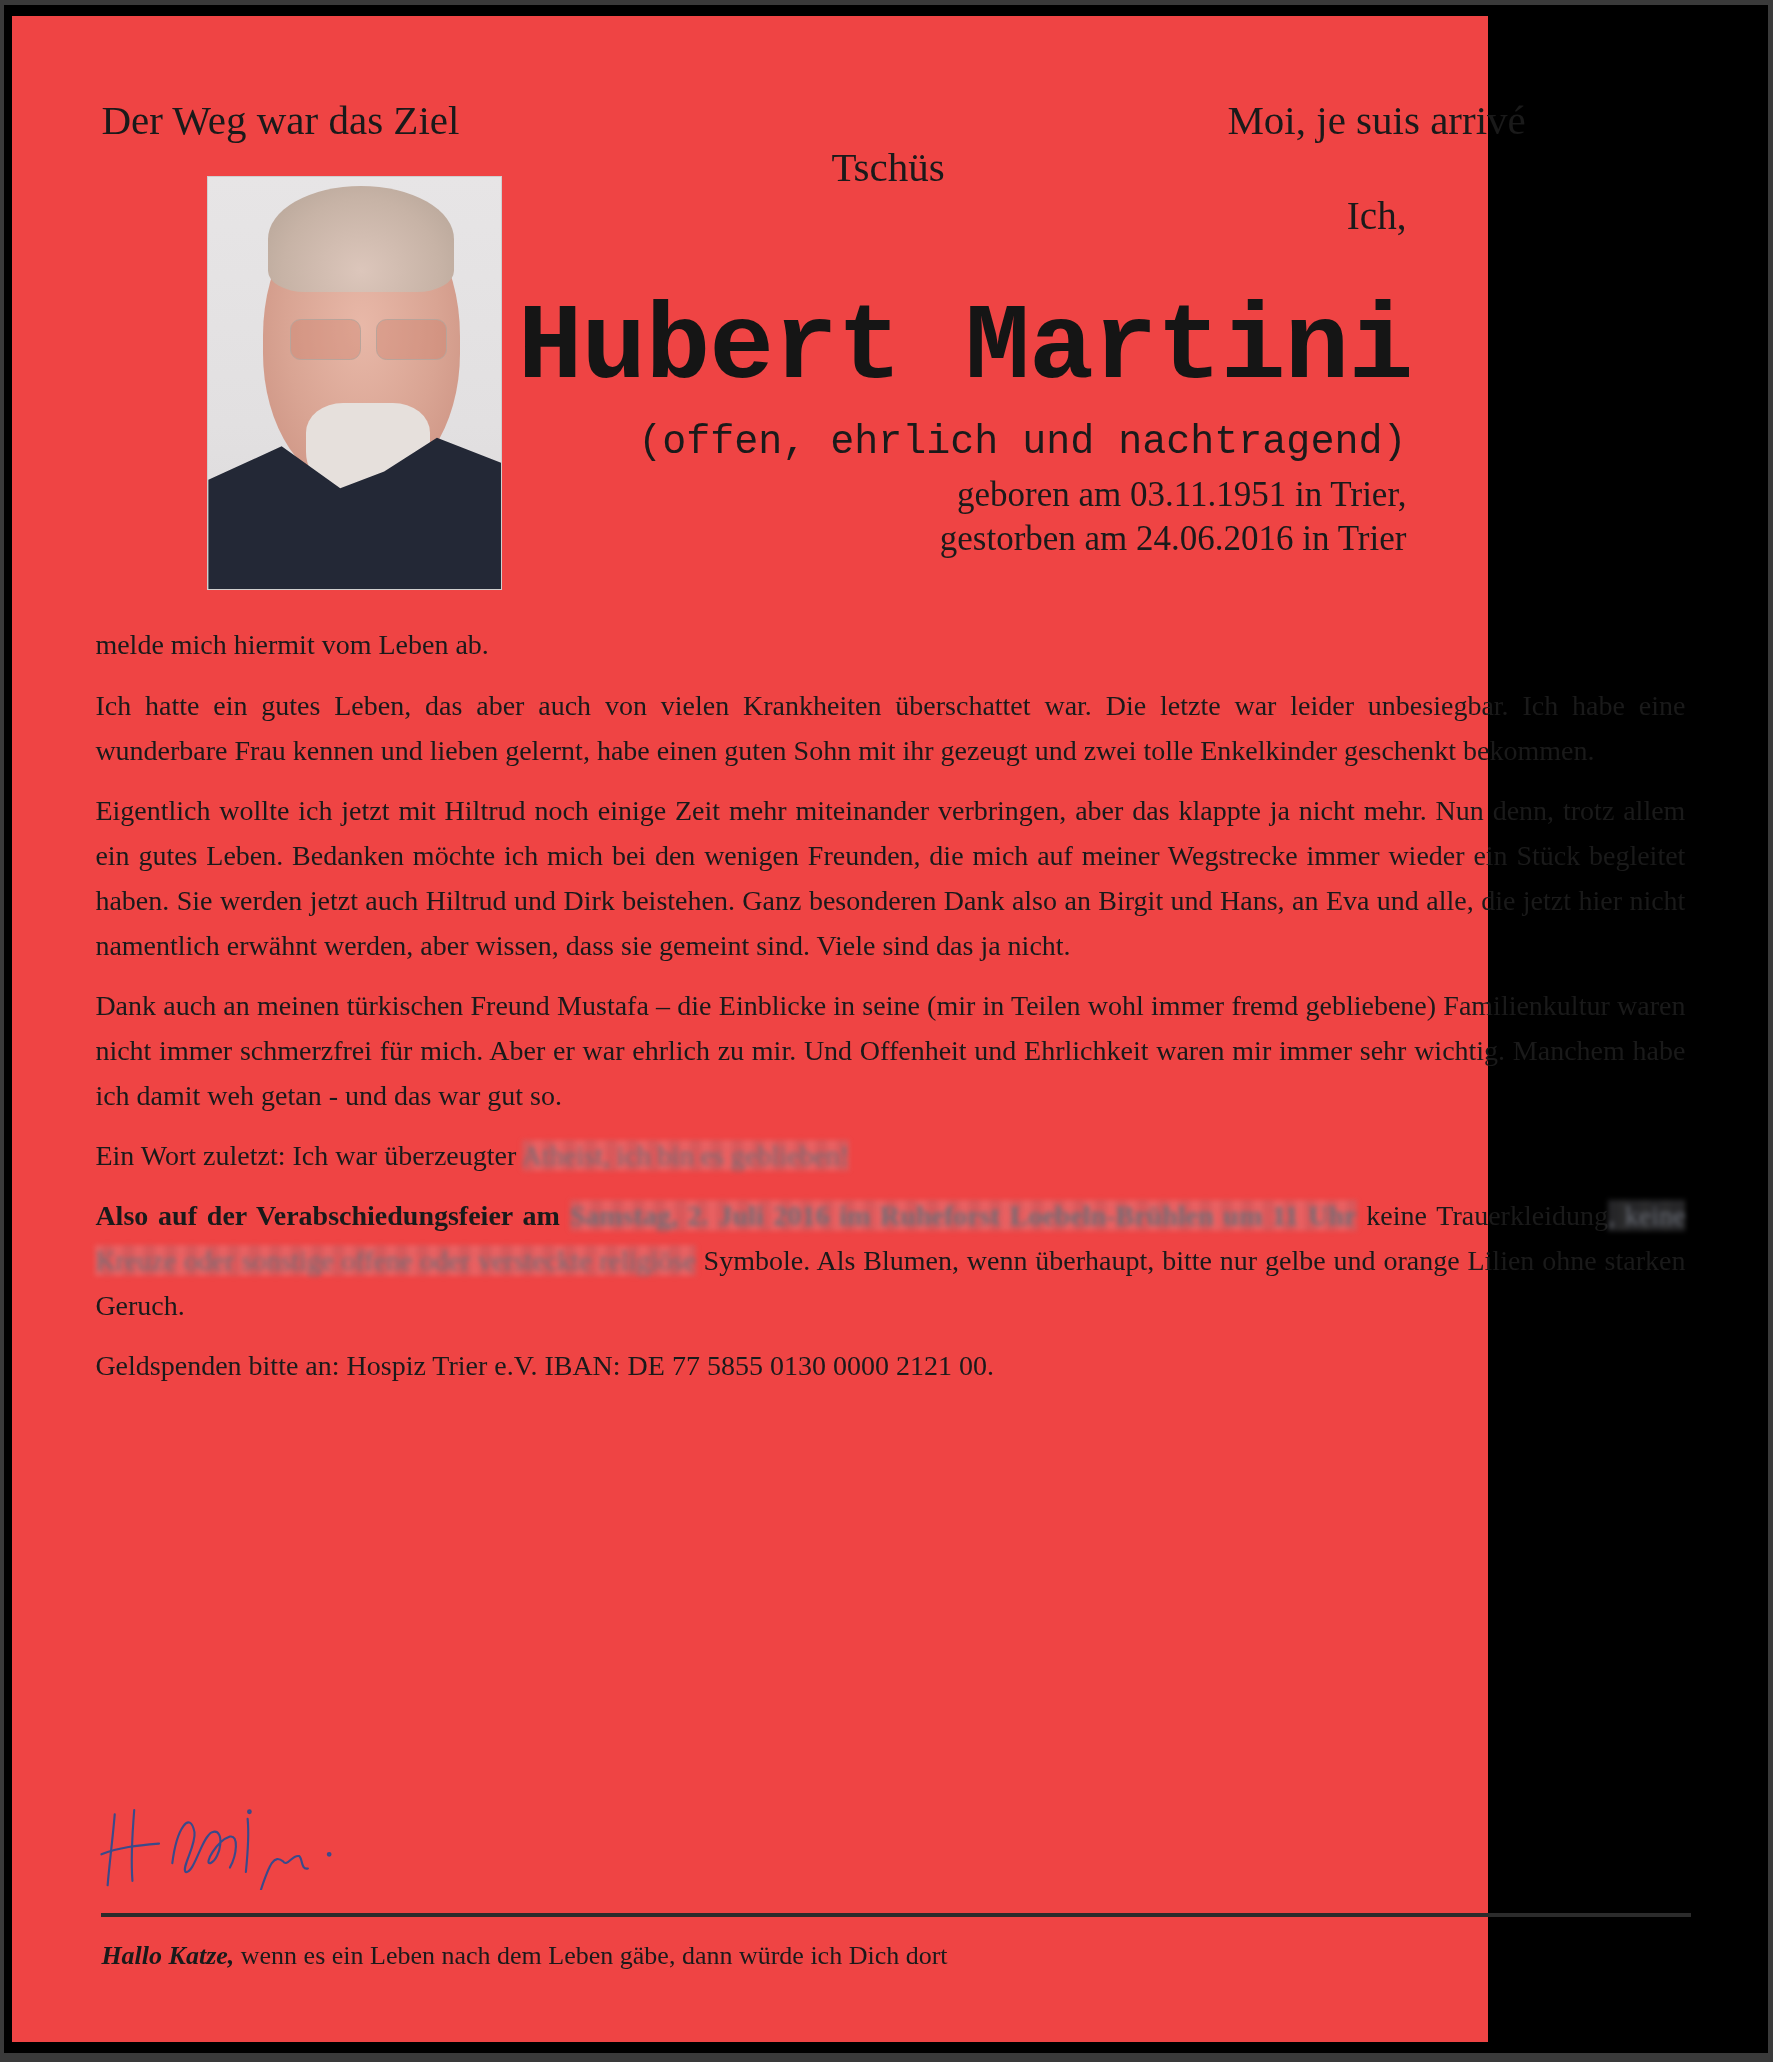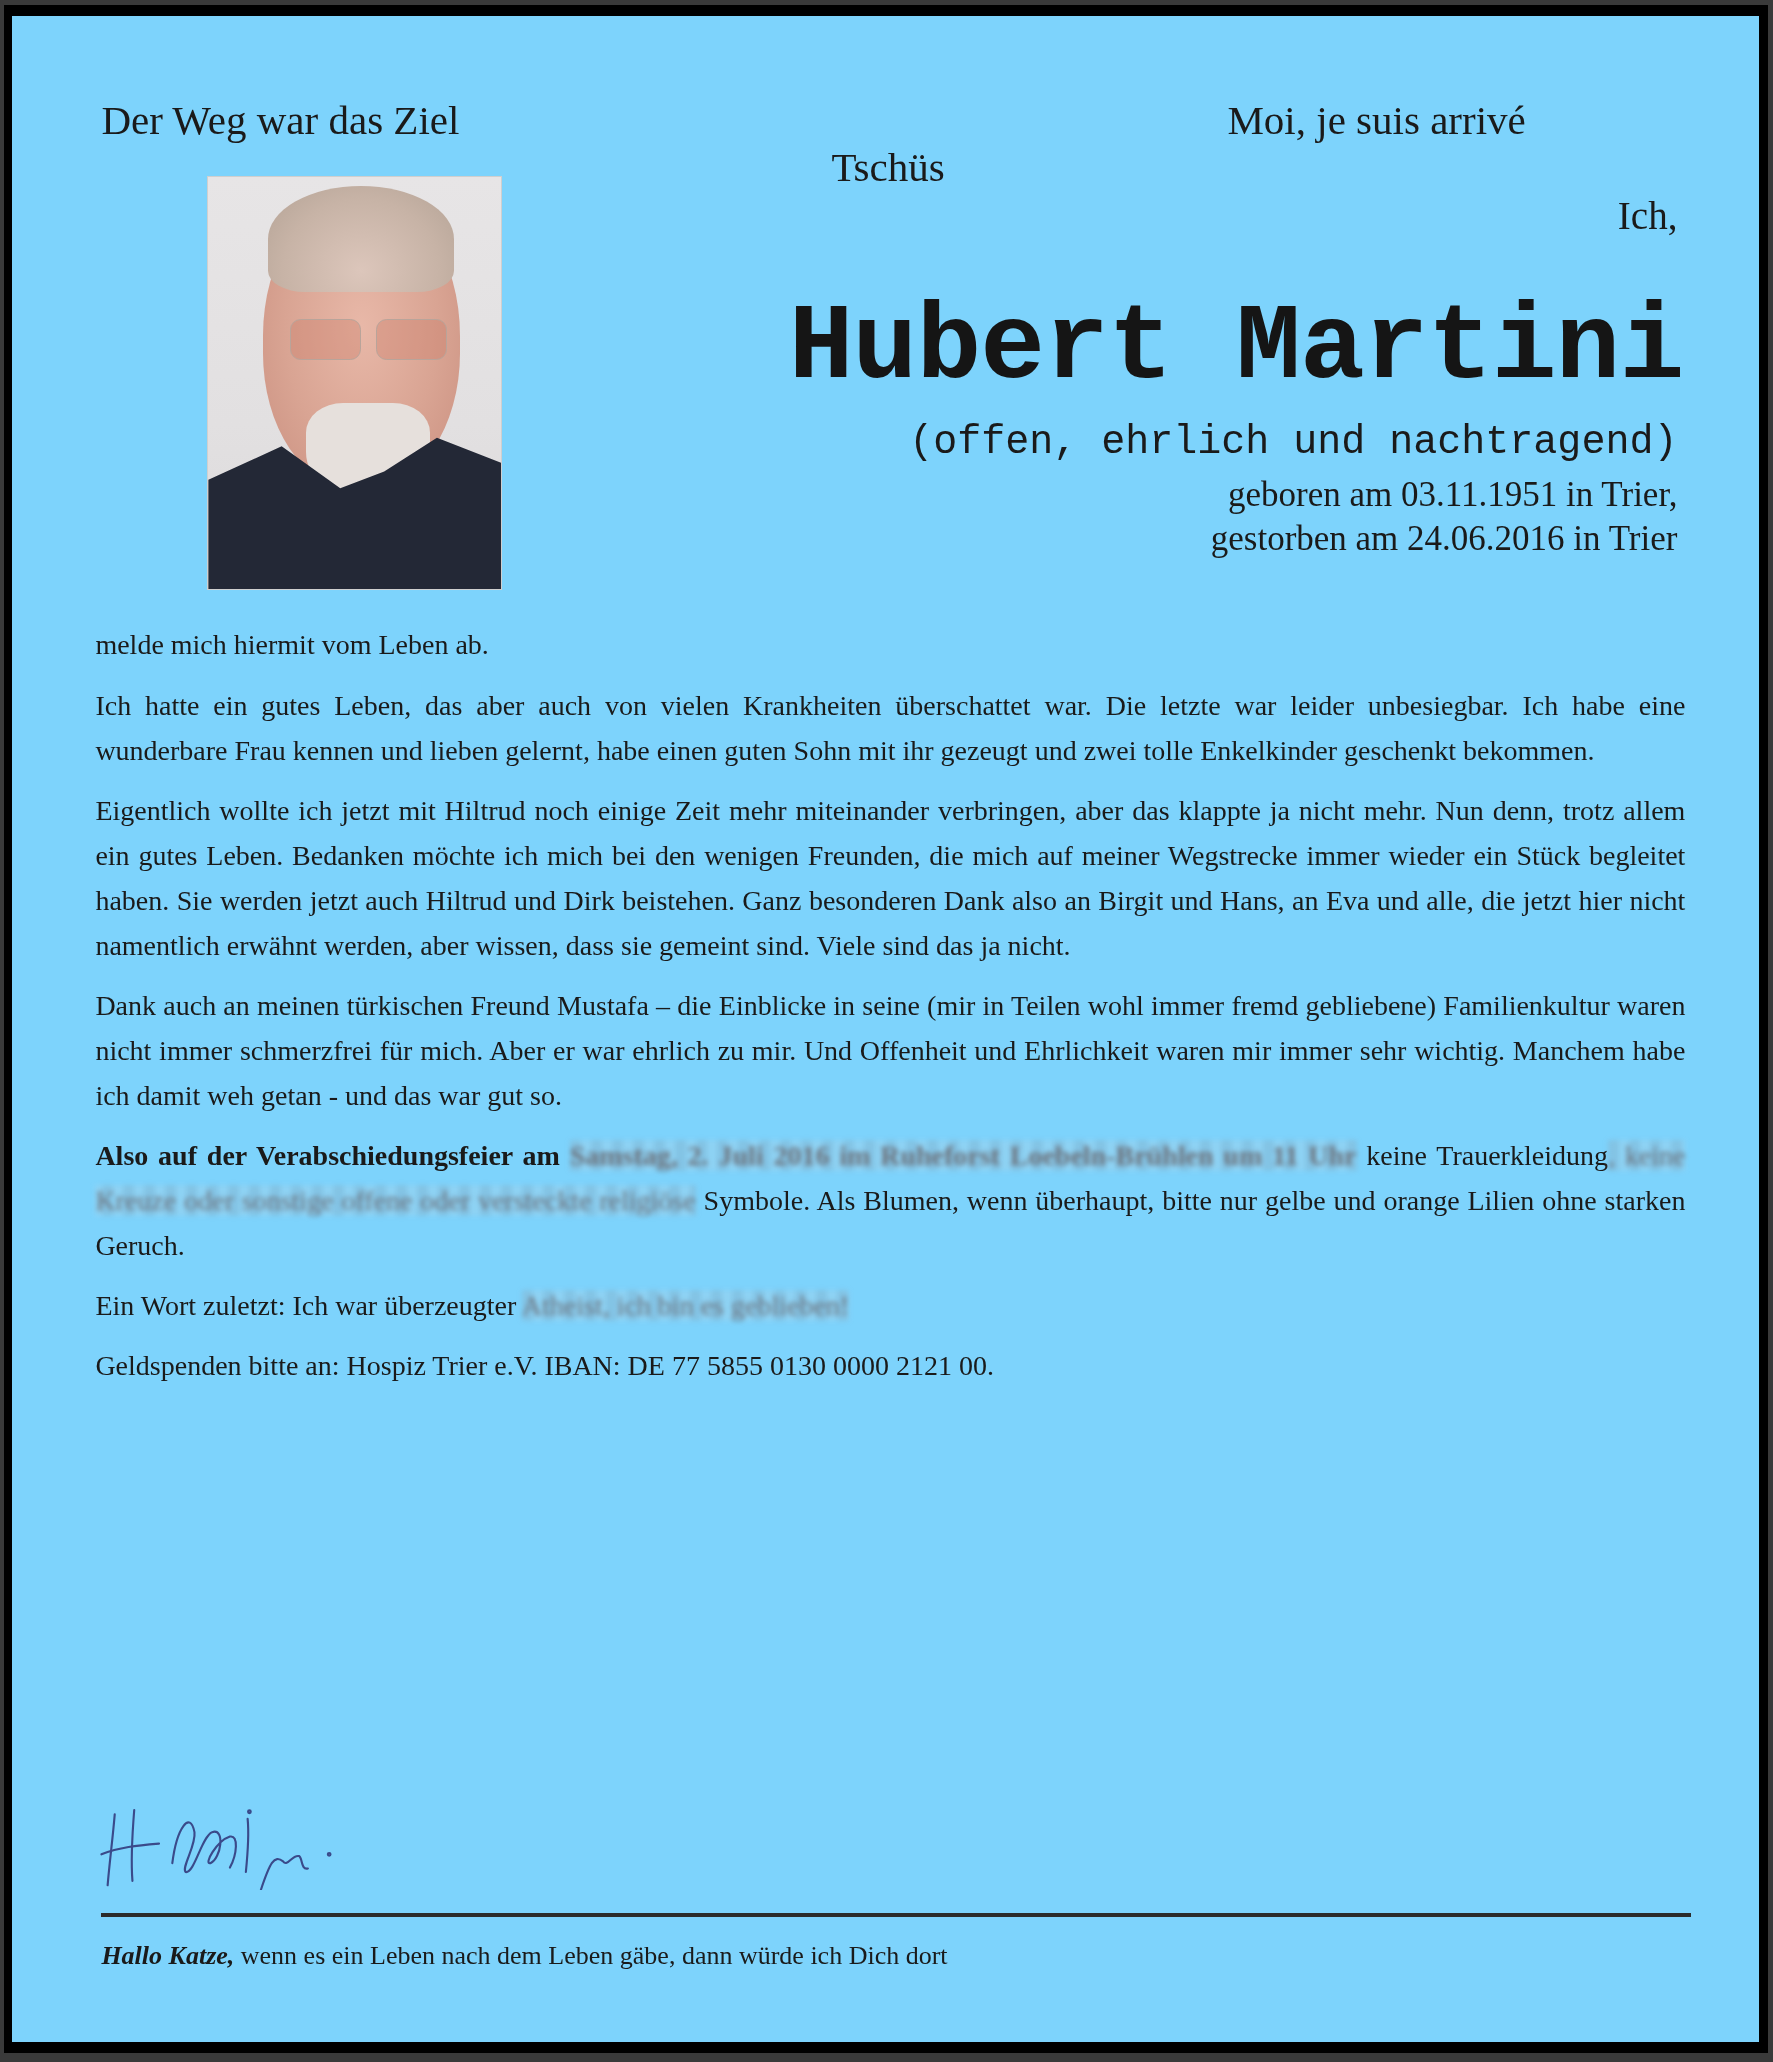--- a/index.html
+++ b/index.html
@@ -8,22 +8,22 @@
     background: #3a3a3a;
     position: relative;
     overflow: hidden;
     font-family: "DejaVu Serif", "Liberation Serif", serif;
   }
   .frame {
     position: absolute; left: 3.5px; top: 5.3px; width: 1764px; height: 2048px;
     background: #000;
   }
   .card {
-    position: absolute; left: 12.4px; top: 16px; width: 1747px; height: 2026px;
-    background: #7dd3fc;
+    position: absolute; left: 12.4px; top: 16px; width: 1476px; height: 2026px;
+    background: #ef4444;
     color: #1a1a1a;
   }
   .mottos {
     position: absolute; top: 78px; left: 89px; width: 1590px; height: 53px;
     font-size: 41px; line-height: 53px; color: #1a1a1a;
     font-family: "Liberation Serif", "DejaVu Serif", serif;
   }
   .mottos span { position: absolute; top: 0; white-space: nowrap; }
   .motto-1 { left: 0; }
   .motto-2 { left: 730px; margin-top: 47px; }
@@ -149,24 +149,24 @@
     <div>geboren am 03.11.1951 in Trier,</div>
     <div>gestorben am 24.06.2016 in Trier</div>
   </div>
 
   <div class="body">
     <p class="first">melde mich hiermit vom Leben ab.</p>
     <p>Ich hatte ein gutes Leben, das aber auch von vielen Krankheiten überschattet war. Die letzte war leider unbesiegbar. Ich habe eine wunderbare Frau kennen und lieben gelernt, habe einen guten Sohn mit ihr gezeugt und zwei tolle Enkelkinder geschenkt bekommen.</p>
     <p>Eigentlich wollte ich jetzt mit Hiltrud noch einige Zeit mehr miteinander verbringen, aber das klappte ja nicht mehr. Nun denn, trotz allem ein gutes Leben. Bedanken möchte ich mich bei den wenigen Freunden, die mich auf meiner Wegstrecke immer wieder ein Stück begleitet haben. Sie werden jetzt auch Hiltrud und Dirk beistehen. Ganz besonderen Dank also an Birgit und Hans, an Eva und alle, die jetzt hier nicht namentlich erwähnt werden, aber wissen, dass sie gemeint sind. Viele sind das ja nicht.</p>
     <p>Dank auch an meinen türkischen Freund Mustafa – die Einblicke in seine (mir in Teilen wohl immer fremd gebliebene) Familienkultur waren nicht immer schmerzfrei für mich. Aber er war ehrlich zu mir. Und Offenheit und Ehrlichkeit waren mir immer sehr wichtig. Manchem habe ich damit weh getan - und das war gut so.</p>
     <p>
-      <span class="bold">Also auf der Verabschiedungsfeier am </span><span class="censored bold">Samstag, 2. Juli 2016 im Ruheforst Loebeln-Brühlen um 11 Uhr</span><span> keine Trauerkleidung</span><span class="censored">, keine Kreuze oder sonstige offene oder versteckte religiöse</span><span> Symbole. Als Blumen, wenn überhaupt, bitte nur gelbe und orange Lilien ohne starken Geruch.</span>
+      <span>Ein Wort zuletzt: Ich war überzeugter </span><span class="censored">Atheist, ich bin es geblieben!</span>
     </p>
     <p>
-      <span>Ein Wort zuletzt: Ich war überzeugter </span><span class="censored">Atheist, ich bin es geblieben!</span>
+      <span class="bold">Also auf der Verabschiedungsfeier am </span><span class="censored bold">Samstag, 2. Juli 2016 im Ruheforst Loebeln-Brühlen um 11 Uhr</span><span> keine Trauerkleidung</span><span class="censored">, keine Kreuze oder sonstige offene oder versteckte religiöse</span><span> Symbole. Als Blumen, wenn überhaupt, bitte nur gelbe und orange Lilien ohne starken Geruch.</span>
     </p>
     <p>Geldspenden bitte an: Hospiz Trier e.V. IBAN: DE 77 5855 0130 0000 2121 00.</p>
   </div>
 
   <svg class="signature" viewBox="0 0 360 110">
     <g fill="none" stroke="#3a4a8a" stroke-width="2.4" stroke-linecap="round" stroke-linejoin="round">
       <path d="M20 25 C 18 50, 14 80, 12 105"></path>
       <path d="M42 20 C 40 45, 38 75, 40 100"></path>
       <path d="M5 70 C 25 62, 45 60, 70 58"></path>
       <path d="M85 80 C 90 40, 105 20, 110 45 C 112 60, 95 85, 100 90 C 110 92, 118 50, 130 45 C 145 40, 140 75, 128 80 C 120 82, 135 55, 150 50 C 160 48, 158 70, 150 85"></path>

